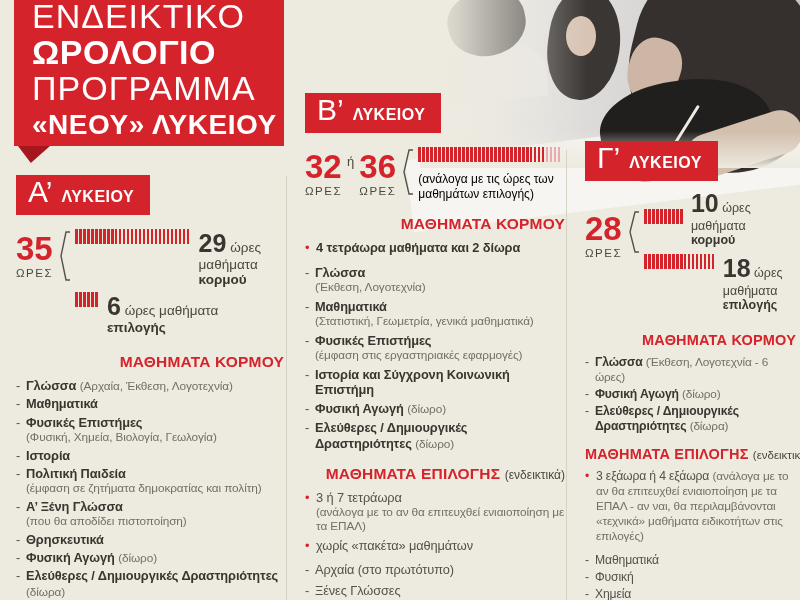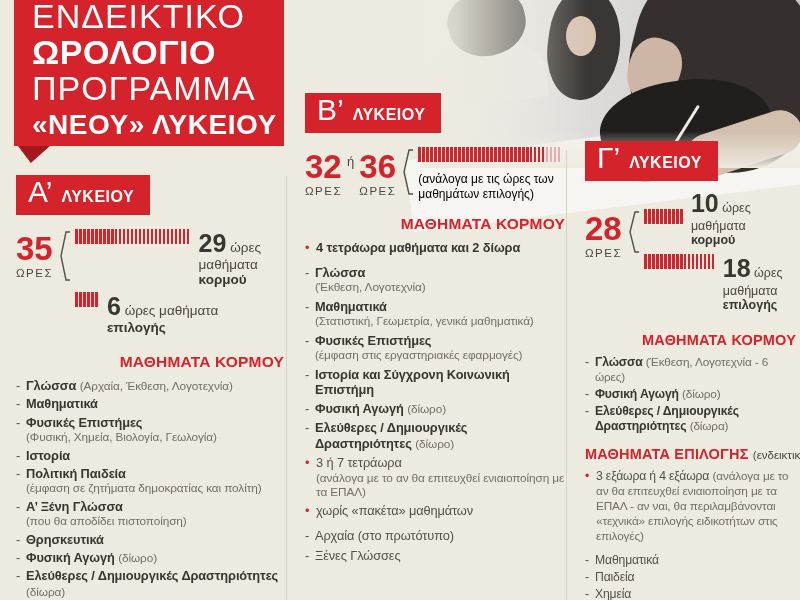--- a/index.html
+++ b/index.html
@@ -279,20 +279,23 @@
       <div class="li bl"><span class="mk">•</span><span class="b">4 τετράωρα μαθήματα και 2 δίωρα</span></div>
     </div>
   <div class="list">
       <div class="li"><span class="mk">-</span><span class="b">Γλώσσα</span><div class="nt">(Έκθεση, Λογοτεχνία)</div></div>
       <div class="li"><span class="mk">-</span><span class="b">Μαθηματικά</span><div class="nt">(Στατιστική, Γεωμετρία, γενικά μαθηματικά)</div></div>
       <div class="li"><span class="mk">-</span><span class="b">Φυσικές Επιστήμες</span><div class="nt">(έμφαση στις εργαστηριακές εφαρμογές)</div></div>
       <div class="li"><span class="mk">-</span><span class="b">Ιστορία και Σύγχρονη Κοινωνική Επιστήμη</span></div>
       <div class="li"><span class="mk">-</span><span class="b">Φυσική Αγωγή </span><span class="nt">(δίωρο)</span></div>
       <div class="li"><span class="mk">-</span><span class="b">Ελεύθερες / Δημιουργικές Δραστηριότητες </span><span class="nt">(δίωρο)</span></div>
     </div>
+  <div class="sechead">
+    <span>ΜΑΘΗΜΑΤΑ ΕΠΙΛΟΓΗΣ</span> <span class="secnote">(ενδεικτικά)</span>
+  </div>
   <div class="list rules">
       <div class="li bl"><span class="mk">•</span><span>3 ή 7 τετράωρα</span><div class="nt">(ανάλογα με το αν θα επιτευχθεί ενιαιοποίηση με τα ΕΠΑΛ)</div></div>
       <div class="li bl"><span class="mk">•</span><span>χωρίς «πακέτα» μαθημάτων</span></div>
     </div>
   <div class="list items">
       <div class="li"><span class="mk">-</span><span>Αρχαία (στο πρωτότυπο)</span></div>
       <div class="li"><span class="mk">-</span><span>Ξένες Γλώσσες</span></div>
     </div>
 </div>
 
@@ -363,21 +366,21 @@
   <div class="sechead"><span>ΜΑΘΗΜΑΤΑ ΚΟΡΜΟΥ</span></div>
   <div class="list">
       <div class="li"><span class="mk">-</span><span class="b">Γλώσσα </span><span class="nt">(Έκθεση, Λογοτεχνία - 6 ώρες)</span></div>
       <div class="li"><span class="mk">-</span><span class="b">Φυσική Αγωγή </span><span class="nt">(δίωρο)</span></div>
       <div class="li"><span class="mk">-</span><span class="b">Ελεύθερες / Δημιουργικές Δραστηριότητες </span><span class="nt">(δίωρα)</span></div>
     </div>
   <div class="sechead">
     <span>ΜΑΘΗΜΑΤΑ ΕΠΙΛΟΓΗΣ</span> <span class="secnote">(ενδεικτικά)</span>
   </div>
   <div class="list rules">
-      <div class="li bl"><span class="mk">•</span><span>3 εξάωρα ή 4 εξάωρα </span><span class="nt">(ανάλογα με το αν θα επιτευχθεί ενιαιοποίηση με τα ΕΠΑΛ - αν ναι, θα περιλαμβάνονται «τεχνικά» επιλογής ειδικοτήτων στις επιλογές)</span></div>
+      <div class="li bl"><span class="mk">•</span><span>3 εξάωρα ή 4 εξάωρα </span><span class="nt">(ανάλογα με το αν θα επιτευχθεί ενιαιοποίηση με τα ΕΠΑΛ - αν ναι, θα περιλαμβάνονται «τεχνικά» μαθήματα ειδικοτήτων στις επιλογές)</span></div>
     </div>
   <div class="list items">
       <div class="li"><span class="mk">-</span><span>Μαθηματικά</span></div>
-      <div class="li"><span class="mk">-</span><span>Παιδεία</span></div>
+      <div class="li"><span class="mk">-</span><span>Φυσική</span></div>
       <div class="li"><span class="mk">-</span><span>Χημεία</span></div>
       <div class="li"><span class="mk">-</span><span>Βιολογία</span></div>
     </div>
 </div>
 
 </body></html>

